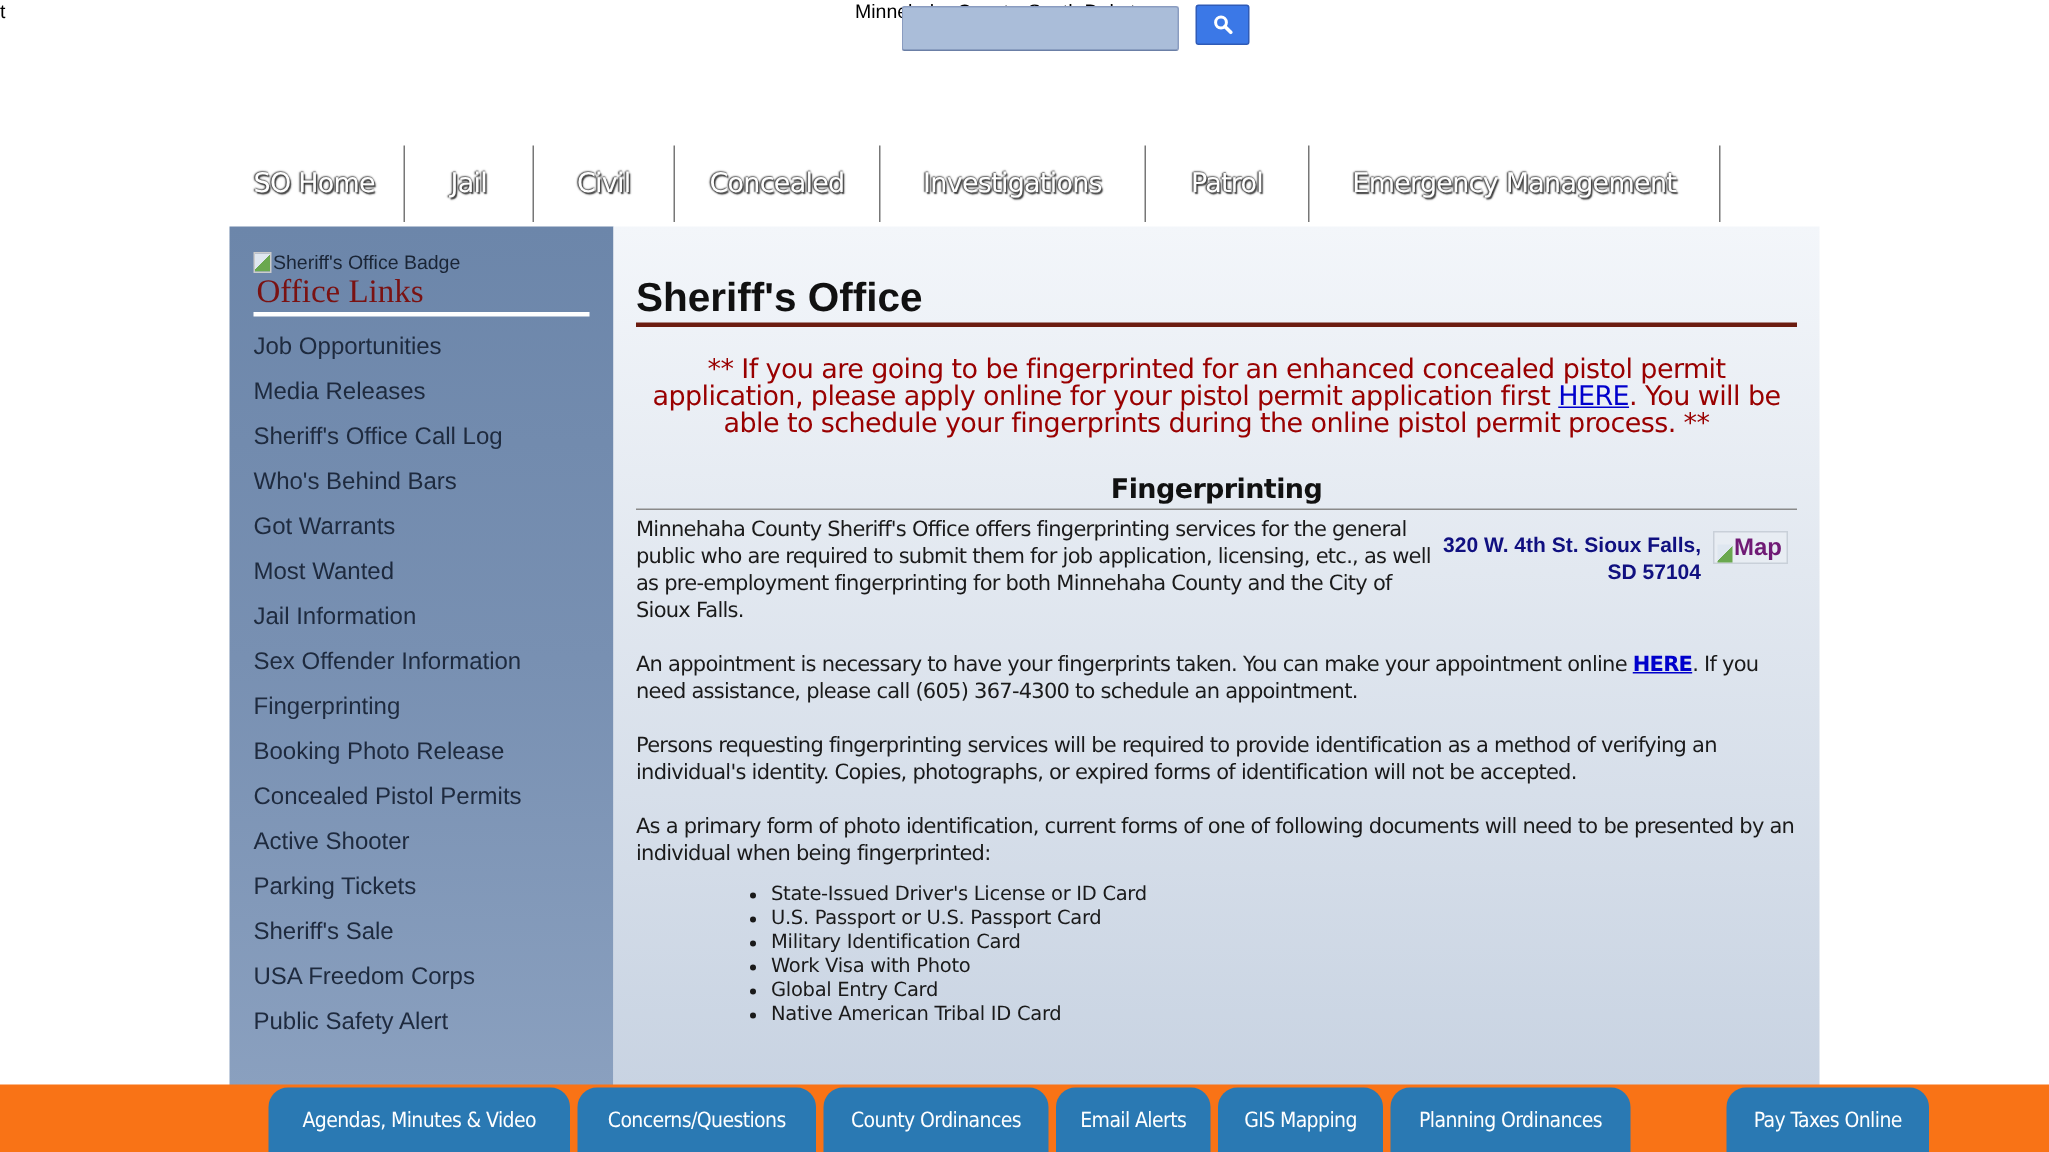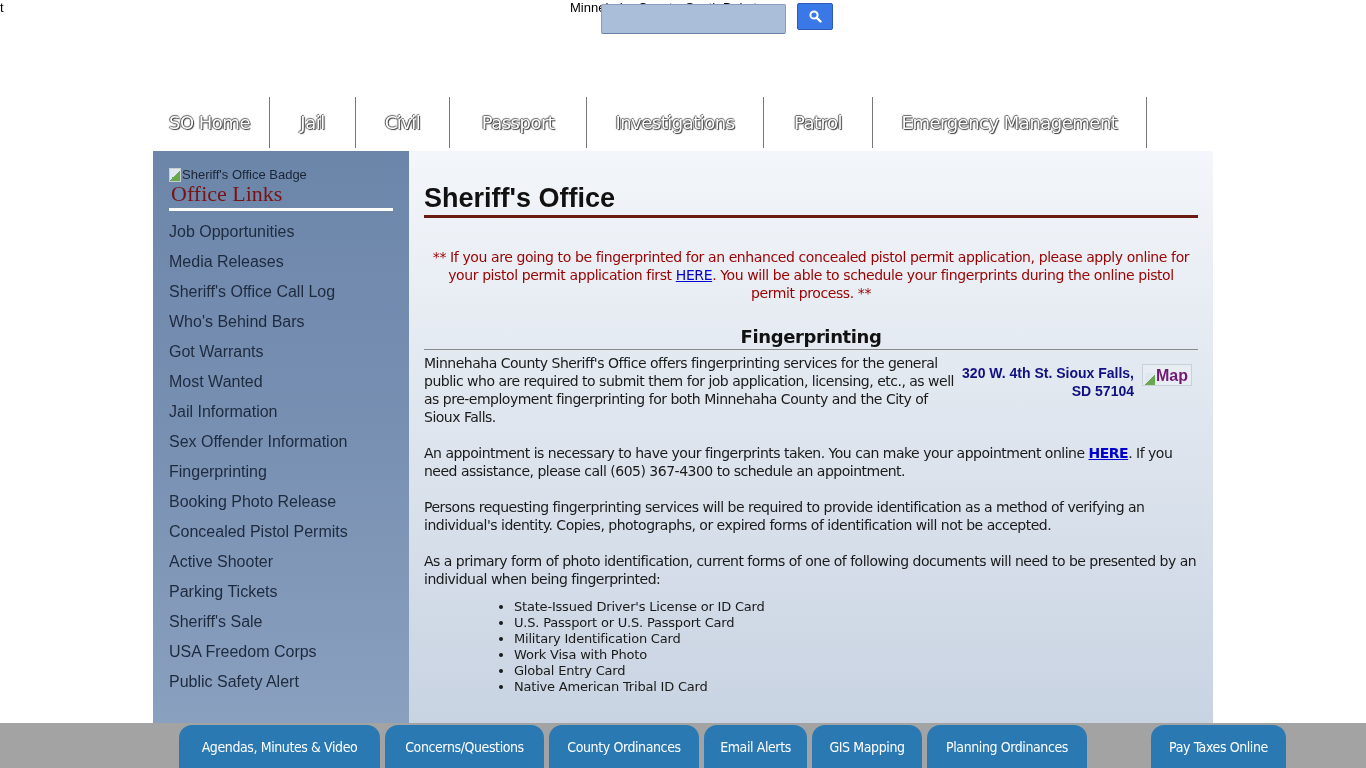--- a/index.html
+++ b/index.html
@@ -56,21 +56,21 @@
   .page-title {
     font-family: "Liberation Sans", sans-serif; font-weight: bold; font-size: 27px; color: #111;
     margin-top: 32px; padding-bottom: 2px; border-bottom: 3px solid #6b1c10; line-height: 30px;
   }
   .signup-link {
     display: block; text-align: center; margin-top: 22px;
     font-size: 18px; color: #0000cc; text-decoration: underline; cursor: pointer;
     font-family: "DejaVu Sans Condensed", "DejaVu Sans", sans-serif; letter-spacing: -0.3px;
   }
   .notice {
-    text-align: center; color: #990000; font-size: 14px; line-height: 18px; margin-top: 30px;
+    text-align: center; color: #990000; font-size: 18px; line-height: 18px; margin-top: 20px;
     letter-spacing: -0.4px; padding: 0 4px;
   }
   .notice a { color: #0000cc; text-decoration: underline; cursor: pointer; }
   .section-title {
     text-align: center; font-weight: bold; font-size: 18px; color: #111;
     margin-top: 24px; padding-bottom: 2px; border-bottom: 1px solid #8a8a8a; letter-spacing: -0.4px;
   }
   .intro-row { display: flex; margin-top: 4px; }
   .intro-text { width: 530px; font-size: 14px; line-height: 18px; color: #1a1a1a; letter-spacing: -0.5px; }
   .address {
@@ -82,21 +82,21 @@
     display: flex; align-items: flex-end; font-family: "Liberation Sans", sans-serif; font-weight: bold;
     font-size: 16px; color: #701a75; background: #e8edf3;
   }
   .map-img .broken { width: 10px; height: 12px; background: linear-gradient(135deg, #dfe7f0 50%, #6aa84f 50%); margin: 0 1px 0 2px; }
   .para { font-size: 14px; line-height: 18px; color: #1a1a1a; margin-top: 18px; letter-spacing: -0.5px; }
   .para a { color: #0000cc; font-weight: bold; text-decoration: underline; cursor: pointer; }
   ul.docs { margin: 11px 0 0 0; padding-left: 90px; font-size: 13px; line-height: 16px; color: #1a1a1a; }
   ul.docs li { letter-spacing: -0.2px; }
 
   .footer {
-    position: absolute; left: 0; top: 723px; width: 1366px; height: 45px; background: #a3a3a3;
+    position: absolute; left: 0; top: 723px; width: 1366px; height: 45px; background: #f97316;
   }
   .footer-btn {
     position: absolute; top: 2px; height: 43px; background: #2a79b3; color: #fff;
     border-radius: 13px 13px 0 0; display: flex; align-items: center; justify-content: center;
     font-family: "DejaVu Sans Condensed", "DejaVu Sans", sans-serif; font-size: 14px; letter-spacing: -0.4px;
     cursor: pointer; white-space: nowrap;
   }
 </style>
 </head>
 <body>
@@ -108,21 +108,21 @@
   <svg viewBox="0 0 13 13">
     <circle cx="5" cy="5" r="3.6" fill="none" stroke="#fff" stroke-width="2"></circle>
     <line x1="7.6" y1="7.6" x2="11.5" y2="11.5" stroke="#fff" stroke-width="2.4" stroke-linecap="round"></line>
   </svg>
 </div>
 
 <nav class="topnav" id="topnav">
     <div class="nav-item" style="width: 120px;">SO Home</div>
     <div class="nav-item" style="width: 86px;">Jail</div>
     <div class="nav-item" style="width: 94px;">Civil</div>
-    <div class="nav-item" style="width: 137px;">Passport</div>
+    <div class="nav-item" style="width: 137px;">Concealed</div>
     <div class="nav-item" style="width: 177px;">Investigations</div>
     <div class="nav-item" style="width: 109px;">Patrol</div>
     <div class="nav-item" style="width: 274px;">Emergency Management</div>
   </nav>
 
 <aside class="sidebar">
   <div class="badge">
     <span class="broken"></span>
     <span>Sheriff's Office Badge</span>
   </div>

